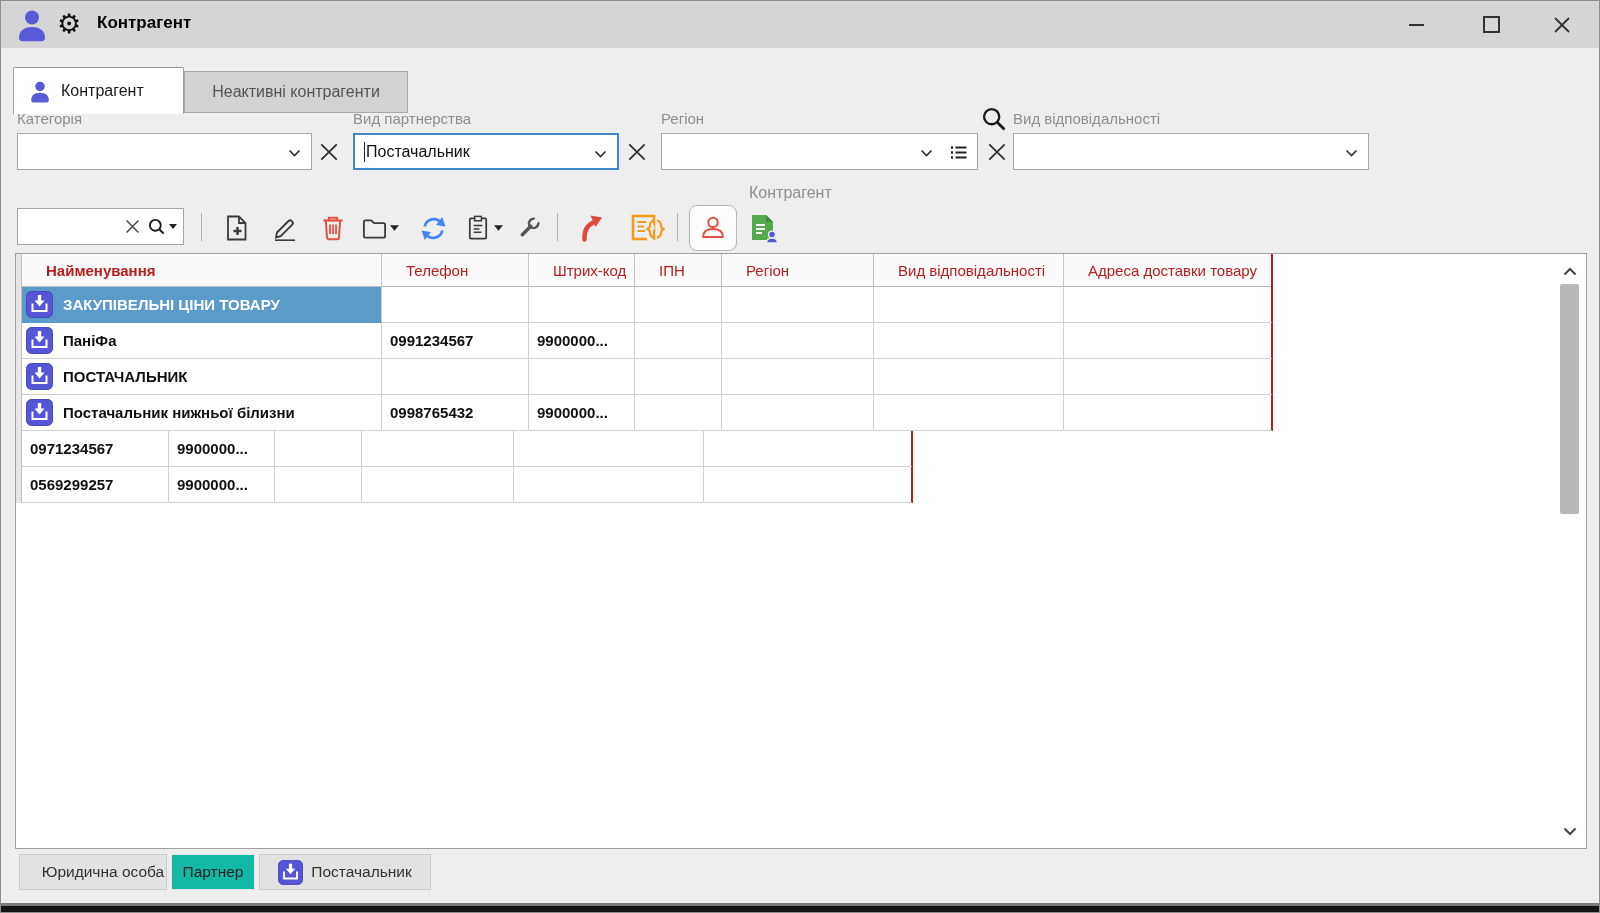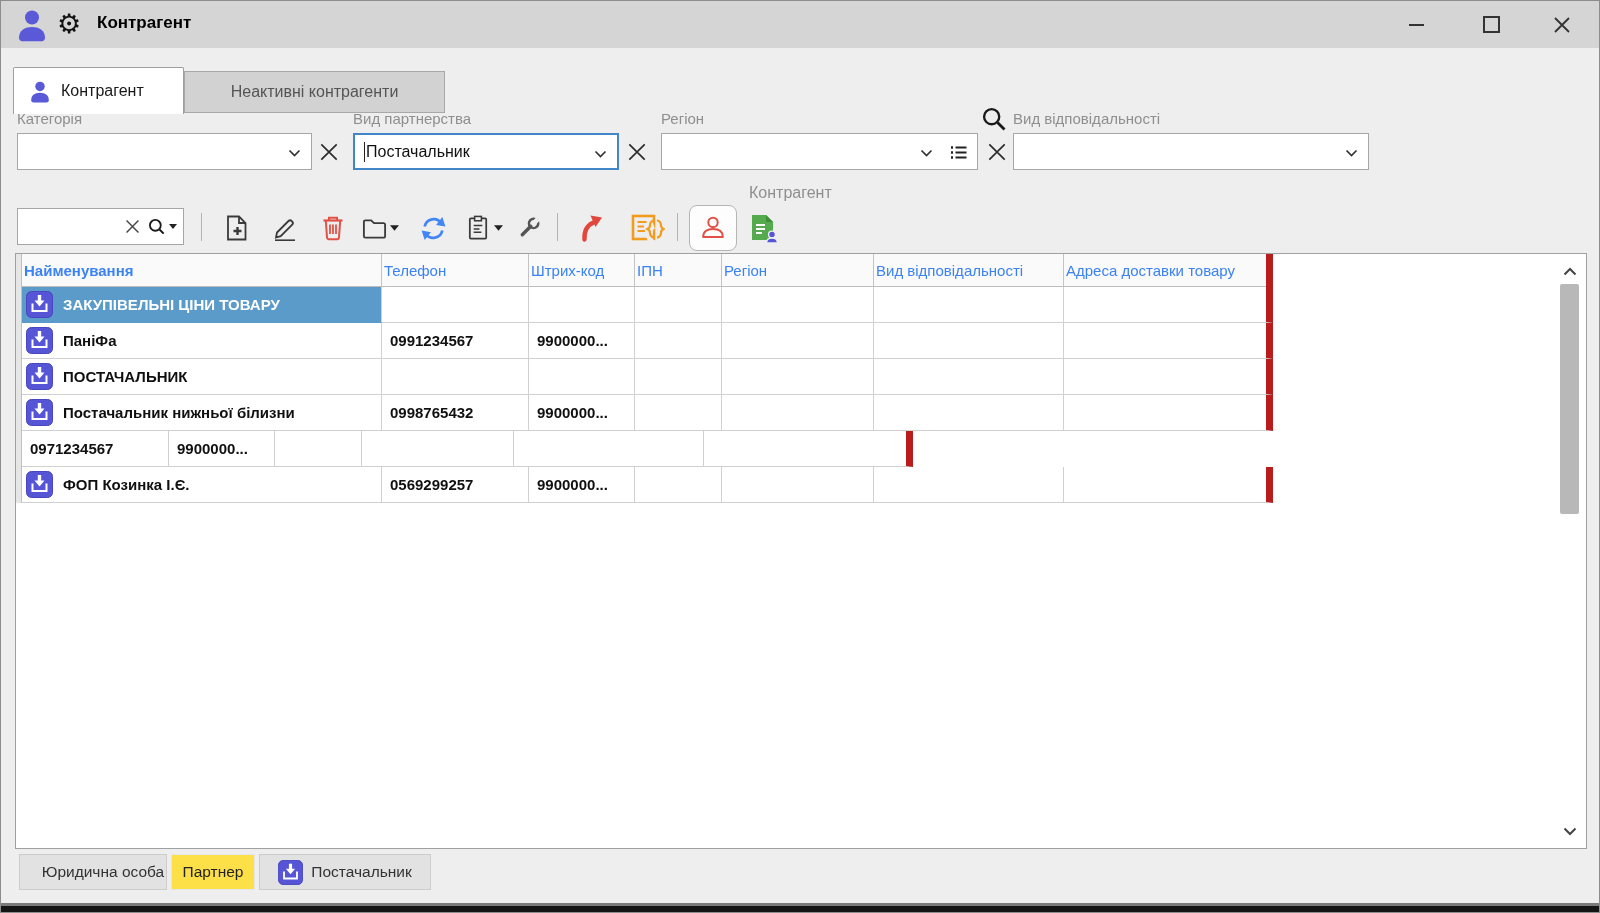--- a/index.html
+++ b/index.html
@@ -15,21 +15,21 @@
   .tb-title{left:96px;top:12px;font-size:17px;font-weight:bold;color:#000;}
   .winbtn{top:0;width:46px;height:47px;display:flex;align-items:center;justify-content:center;cursor:default;}
   .winbtn.min{left:1392px;} .winbtn.max{left:1467px;} .winbtn.close{left:1538px;}
   .glyph-min{width:15px;height:2px;background:#333;}
   .glyph-max{width:13px;height:13px;border:2px solid #333;}
 
   
   .tab-active{left:12px;top:66px;width:171px;height:47px;background:#ffffff;
       border:1px solid #9e9e9e;border-bottom:none;border-radius:2px 2px 0 0;
       display:flex;align-items:center;gap:10px;padding-left:15px;font-size:16px;color:#1a1a1a;z-index:3;}
-  .tab-inactive{left:183px;top:70px;width:261px;height:42px;background:#d2d2d2;
+  .tab-inactive{left:183px;top:70px;width:224px;height:42px;background:#d2d2d2;
       border:1px solid #a8a8a8;display:flex;align-items:center;justify-content:center;
       font-size:16px;color:#555;z-index:2;}
 
   
   .flabel{top:109px;font-size:15px;color:#8f8f8f;}
   .combo{top:132px;height:37px;background:#fff;border:1px solid #a6a6a6;
       display:flex;align-items:center;padding:0 10px;font-size:16px;color:#111;position:absolute;box-sizing:border-box;}
   .combo .chev{position:absolute;right:10px;top:15px;}
   .combo.with-list .chev{right:44px;}
   .combo .listic{position:absolute;right:9px;top:10px;}
@@ -46,40 +46,40 @@
   .sep{top:212px;width:1px;height:28px;background:#b3b3b3;}
   .tbtn{top:211px;width:32px;height:32px;display:flex;align-items:center;justify-content:center;cursor:default;}
   .tbtn.wide{width:42px;gap:2px;}
   .person-btn{left:688px;top:204px;width:48px;height:46px;background:#fdfdfd;border:1px solid #b5b5b5;
       border-radius:8px;display:flex;align-items:center;justify-content:center;}
 
   
   .panel{left:14px;top:252px;width:1572px;height:596px;background:#fff;border:1px solid #a0a0a0;}
   .gutter{left:0;top:0;width:6px;height:249px;background:#e6e6e6;border-right:1px solid #c0c0c0;}
   .thead{left:6px;top:0;height:33px;display:flex;background:#fafafa;border-bottom:1px solid #bdbdbd;}
-  .th{height:33px;display:flex;align-items:center;padding-left:2px;font-size:15px;color:#3b82f6;
+  .th{height:33px;display:flex;align-items:center;padding-left:24px;font-size:15px;color:#b91c1c;
       border-right:1px solid #c3c3c3;box-sizing:border-box;}
   .th.b{font-weight:bold;}
   .trow{position:absolute;left:6px;height:36px;display:flex;}
   .td{height:36px;display:flex;align-items:center;padding-left:8px;font-size:15px;font-weight:bold;color:#101010;
       border-right:1px solid #d0d0d0;border-bottom:1px solid #d0d0d0;box-sizing:border-box;background:#fff;}
   .td.namec{padding-left:4px;gap:10px;}
   .td.selected{background:#5b9bc9;color:#ffffff;border-bottom-color:#5b9bc9;}
   .c0{width:360px;} .c1{width:147px;} .c2{width:106px;} .c3{width:87px;}
-  .c4{width:152px;} .c5{width:190px;} .c6{width:209px;border-right:7px solid #b91c1c;}
+  .c4{width:152px;} .c5{width:190px;} .c6{width:209px;border-right:2px solid #b91c1c;}
   
   .vscroll{right:3px;top:2px;width:26px;height:590px;}
   .sarrow{position:absolute;left:0;width:26px;height:22px;display:flex;align-items:center;justify-content:center;}
   .sarrow.up{top:4px;} .sarrow.down{bottom:4px;}
   .sthumb{position:absolute;left:3px;top:28px;width:19px;height:230px;background:#b8b8b8;border-radius:2px;}
 
   
   .btab{top:853px;height:36px;display:flex;align-items:center;justify-content:center;gap:8px;
         font-size:15.5px;color:#333;background:#e2e2e2;border:1px solid #cccccc;}
-  .btab.active{background:#fde047;border-color:#e6e6e6;color:#222;}
+  .btab.active{background:#14b8a6;border-color:#e6e6e6;color:#222;}
   .bt1{left:18px;width:148px;padding-left:20px;} .bt2{left:170px;width:84px;} .bt3{left:258px;width:172px;}
 
   .shadowline{left:0;top:902px;width:100%;height:3px;background:#7a7a7a;}
   .darkbar{left:0;top:905px;width:100%;height:8px;background:#141414;}
 </style>
 </head>
 <body>
 
 <div class="frame">
 
@@ -369,29 +369,20 @@
     <div class="trow" style="top:177px">
       <div class="td c1">0971234567</div>
       <div class="td c2">9900000...</div>
       <div class="td c3"></div>
       <div class="td c4"></div>
       <div class="td c5"></div>
       <div class="td c6"></div>
     </div>
 
     <div class="trow" style="top:213px">
-      <div class="td namec c0">
-        <svg width="27" height="27" viewBox="0 0 27 27">
-          <rect x="0.5" y="0.5" width="26" height="26" rx="5" fill="#5655d5" stroke="#4846c0"></rect>
-          <path d="M13.5 4 v6.5" stroke="#fff" stroke-width="3.4"></path>
-            <polygon points="8.5,9.5 18.5,9.5 13.5,15.5" fill="#fff"></polygon>
-          <path d="M6.5 12.5 v7.5 h14 v-7.5" fill="none" stroke="#fff" stroke-width="2"></path>
-        </svg>
-        <span>ФОП Козинка І.Є.</span>
-      </div>
       <div class="td c1">0569299257</div>
       <div class="td c2">9900000...</div>
       <div class="td c3"></div>
       <div class="td c4"></div>
       <div class="td c5"></div>
       <div class="td c6"></div>
     </div>
 
     <div class="abs vscroll">
       <div class="sarrow up">

